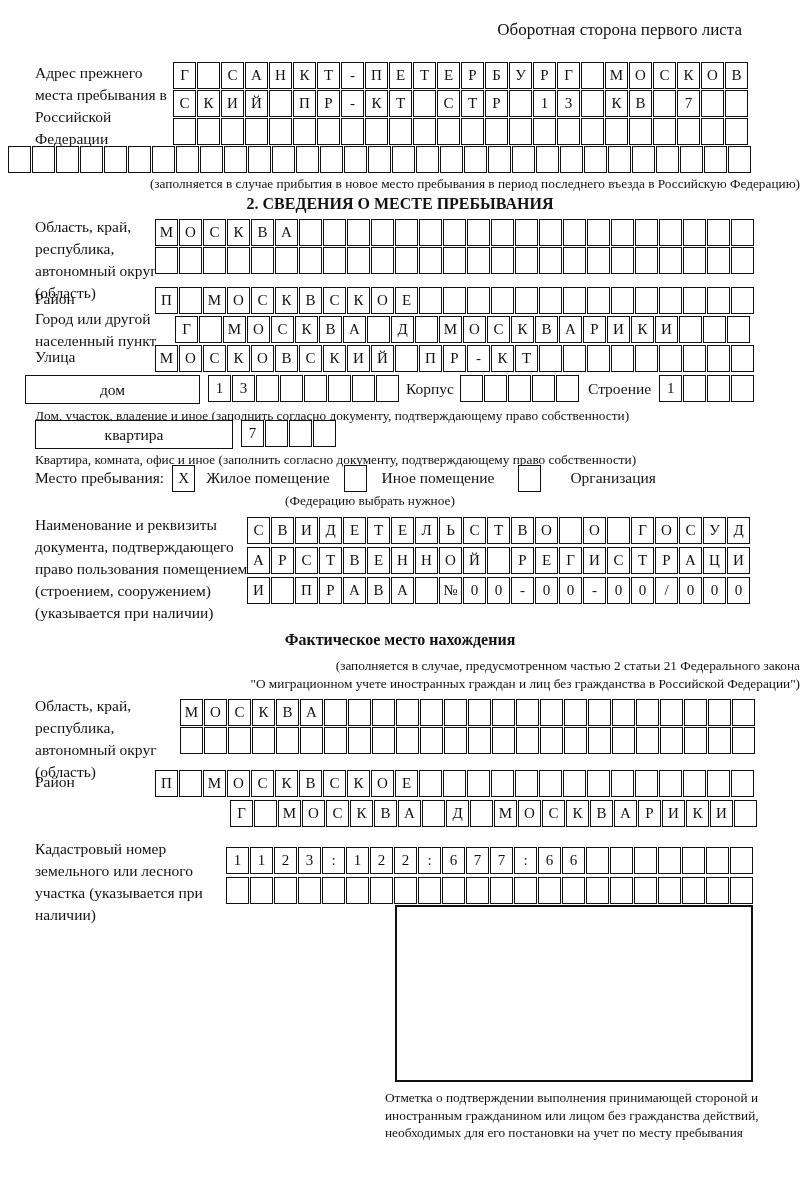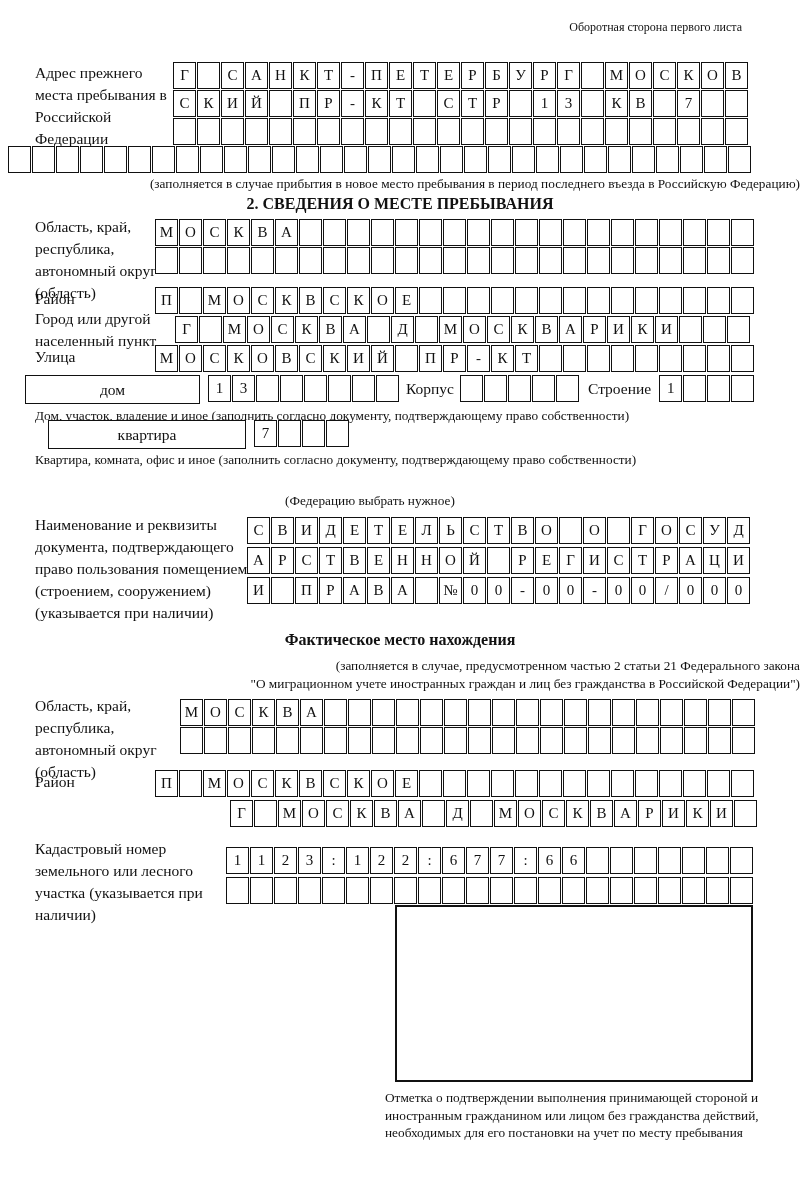--- a/index.html
+++ b/index.html
@@ -1,20 +1,20 @@
 <!DOCTYPE html>
 <html><head>
 <meta charset="utf-8">
 <style>
   html,body{margin:0;padding:0;background:#fff;}
   .page{
     position:relative;width:800px;height:1180px;background:#fff;
     font-family:"Liberation Serif","DejaVu Serif",serif;color:#111;overflow:hidden;
   }
-  .hdr{position:absolute;top:20px;right:58px;font-size:12px;}
+  .hdr{position:absolute;top:20px;right:58px;font-size:17px;}
   .lbl{position:absolute;font-size:15.5px;line-height:22px;}
   .title{position:absolute;left:0;width:800px;text-align:center;font-weight:bold;font-size:16px;}
   .note{position:absolute;font-size:13.3px;line-height:17.5px;}
   .center{left:0;width:800px;text-align:right;}
   .cellrow{position:absolute;display:flex;}
   .cells{display:flex;}
   .cell{
     box-sizing:border-box;flex:0 0 23px;width:23px;height:27px;margin-right:1px;
     border:1.6px solid #111;background:#fff;
     display:flex;align-items:center;justify-content:center;
@@ -318,33 +318,48 @@
     <div class="inlabel" style="margin:0 8px;">Строение</div>
     <div class="cells">
         <span class="cell">1</span>
         <span class="cell"></span>
         <span class="cell"></span>
         <span class="cell"></span>
       </div>
   </div>
   <div class="note" style="left:35px;top:407px;">Дом, участок, владение и иное (заполнить согласно документу, подтверждающему право собственности)</div>
 
-  <div class="flexrow" style="left:48px;top:420px;">
+  <div class="flexrow" style="left:35px;top:420px;">
     <div class="wbox" style="width:198px;">
       <span>квартира</span>
     </div>
     <div class="cells">
         <span class="cell">7</span>
         <span class="cell"></span>
         <span class="cell"></span>
         <span class="cell"></span>
       </div>
   </div>
   <div class="note" style="left:35px;top:451px;">Квартира, комната, офис и иное (заполнить согласно документу, подтверждающему право собственности)</div>
 
+  <div class="flexrow" style="left:35px;top:464px;align-items:center;">
+    <div class="inlabel" style="margin-right:8px;">Место пребывания:</div>
+    <div class="cells">
+        <span class="cell">X</span>
+      </div>
+    <div class="inlabel" style="margin:0 14px 0 10px;">Жилое помещение</div>
+    <div class="cells">
+        <span class="cell"></span>
+      </div>
+    <div class="inlabel" style="margin:0 24px 0 14px;">Иное помещение</div>
+    <div class="cells">
+        <span class="cell"></span>
+      </div>
+    <div class="inlabel" style="margin-left:28px;">Организация</div>
+  </div>
   <div class="note" style="left:100px;top:492px;width:540px;text-align:center;">(Федерацию выбрать нужное)</div>
 
   <div class="lbl" style="left:35px;top:514px;width:215px;">Наименование и реквизиты документа, подтверждающего право пользования помещением (строением, сооружением) (указывается при наличии)</div>
   <div class="cellrow" style="left:247px;top:517px;">
       <span class="cell">С</span>
       <span class="cell">В</span>
       <span class="cell">И</span>
       <span class="cell">Д</span>
       <span class="cell">Е</span>
       <span class="cell">Т</span>

